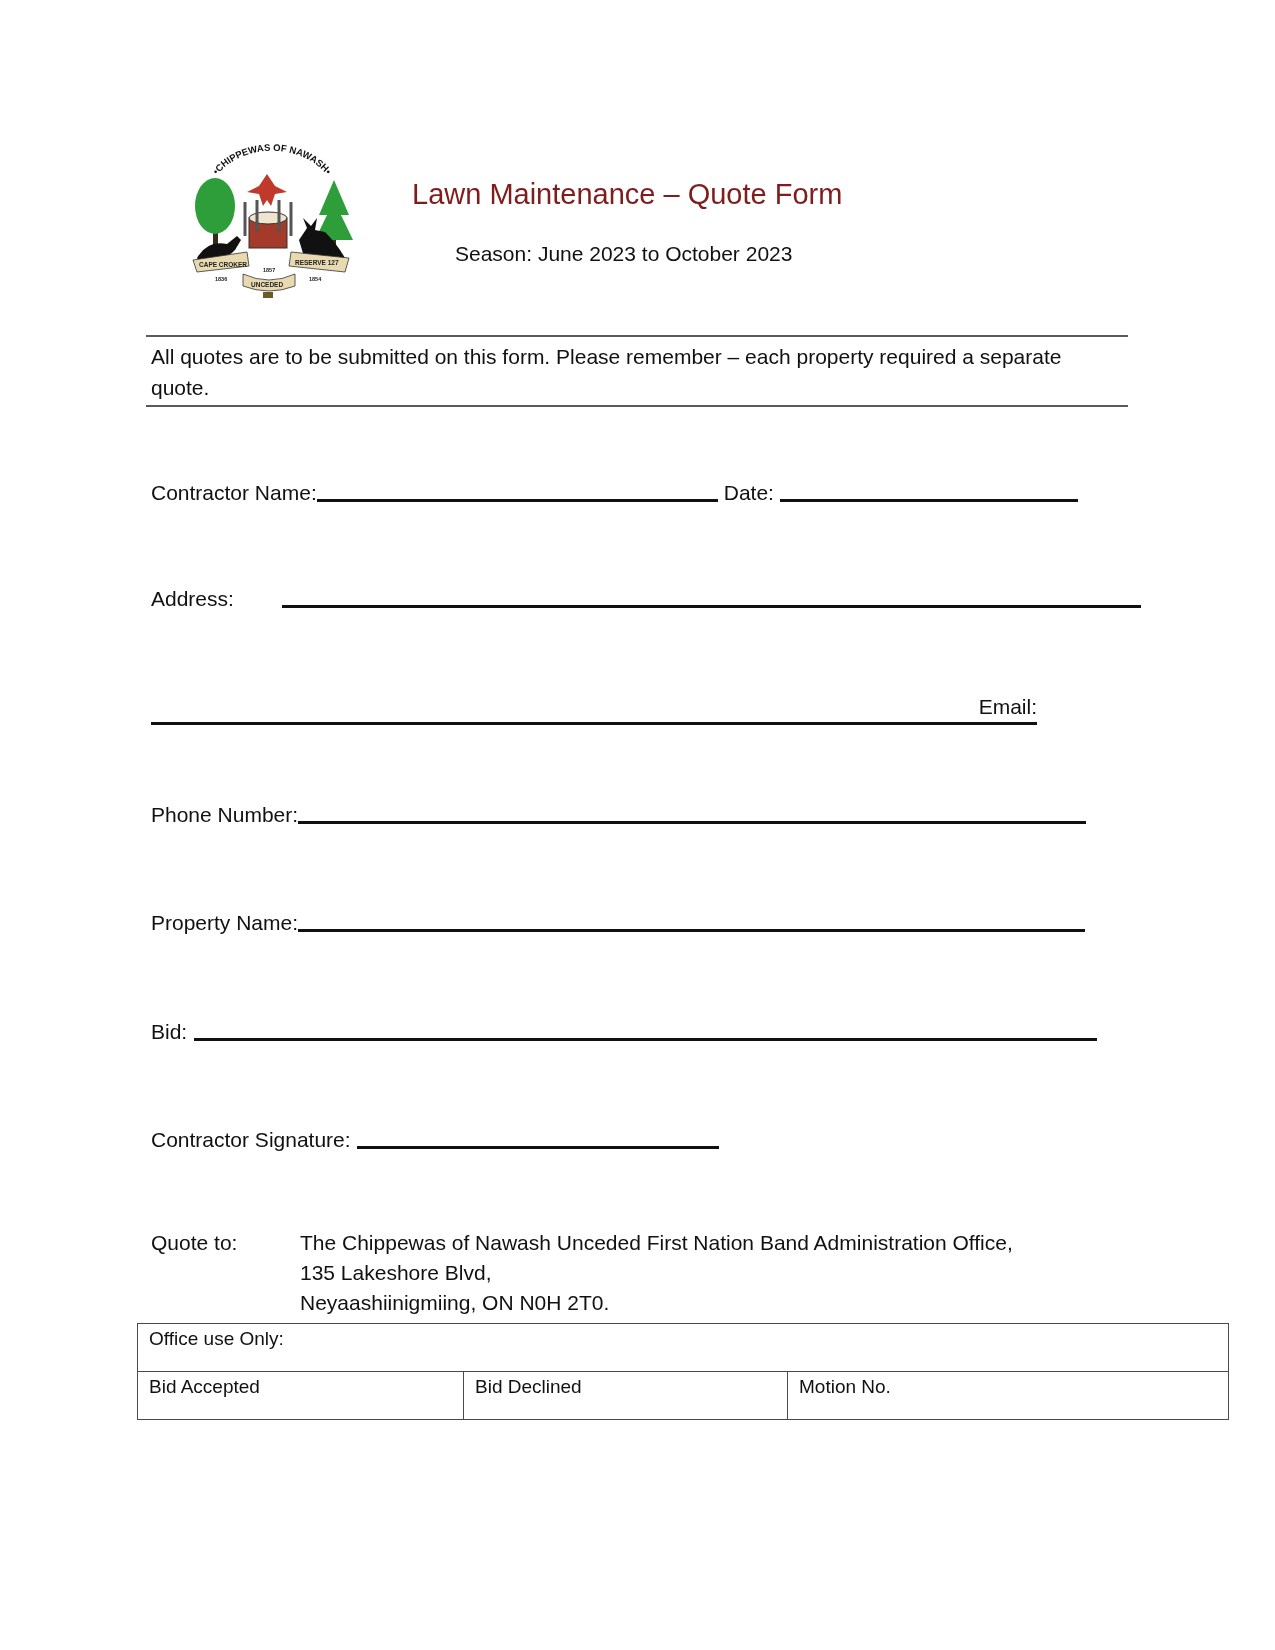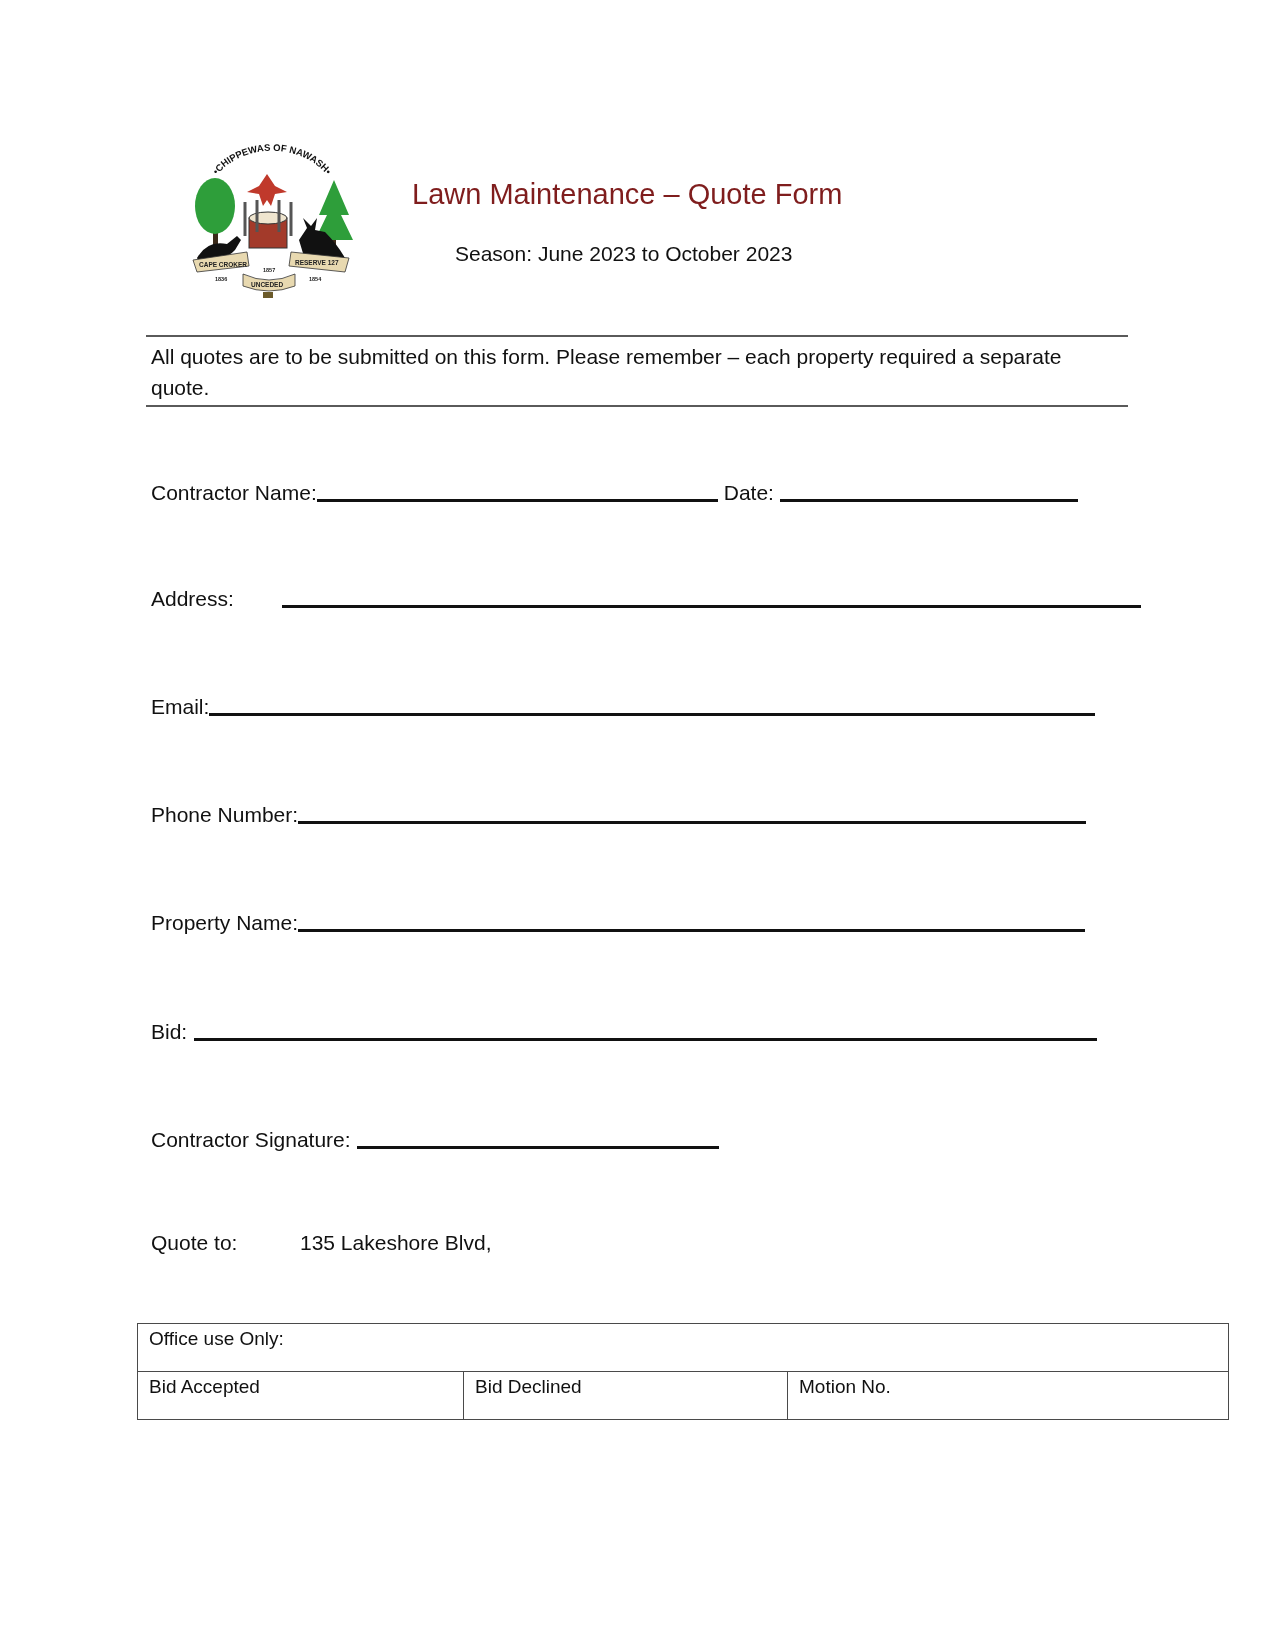--- a/index.html
+++ b/index.html
@@ -75,21 +75,21 @@
   <span class="line" style="width:401px;"></span>
   <span class="label" style="margin-left:6px;">Date:</span>
   <span class="line" style="width:298px; margin-left:6px;"></span>
 </div>
 
 <div class="abs field" style="top:584px;gap:48px;">
   <span class="label">Address:</span>
   <span class="line" style="width:859px;"></span>
 </div>
 
-<div class="abs field" style="top:692px;">
+<div class="abs field" style="top:692px;flex-direction:column;">
   <span class="label">Email:</span>
   <span class="line" style="width:886px;"></span>
 </div>
 
 <div class="abs field" style="top:800px;">
   <span class="label">Phone Number:</span>
   <span class="line" style="width:788px;"></span>
 </div>
 
 <div class="abs field" style="top:908px;">
@@ -102,21 +102,23 @@
   <span class="line" style="width:903px; margin-left:7px;"></span>
 </div>
 
 <div class="abs field" style="top:1125px;">
   <span class="label">Contractor Signature:</span>
   <span class="line" style="width:362px; margin-left:6px;"></span>
 </div>
 
 <div class="abs sendto-label">Quote to:</div>
 <div class="abs sendto-lines">
+  <div>The Chippewas of Nawash Unceded First Nation Band Administration Office,</div>
   <div>135 Lakeshore Blvd,</div>
+  <div>Neyaashiinigmiing, ON  N0H 2T0.</div>
 </div>
 
 <table class="abs office-table">
   <tbody>
       <tr>
     <td colspan="3">Office use Only:</td>
   </tr>
   <tr>
     <td style="width:303px;">Bid Accepted</td>
     <td style="width:301px;">Bid Declined</td>

